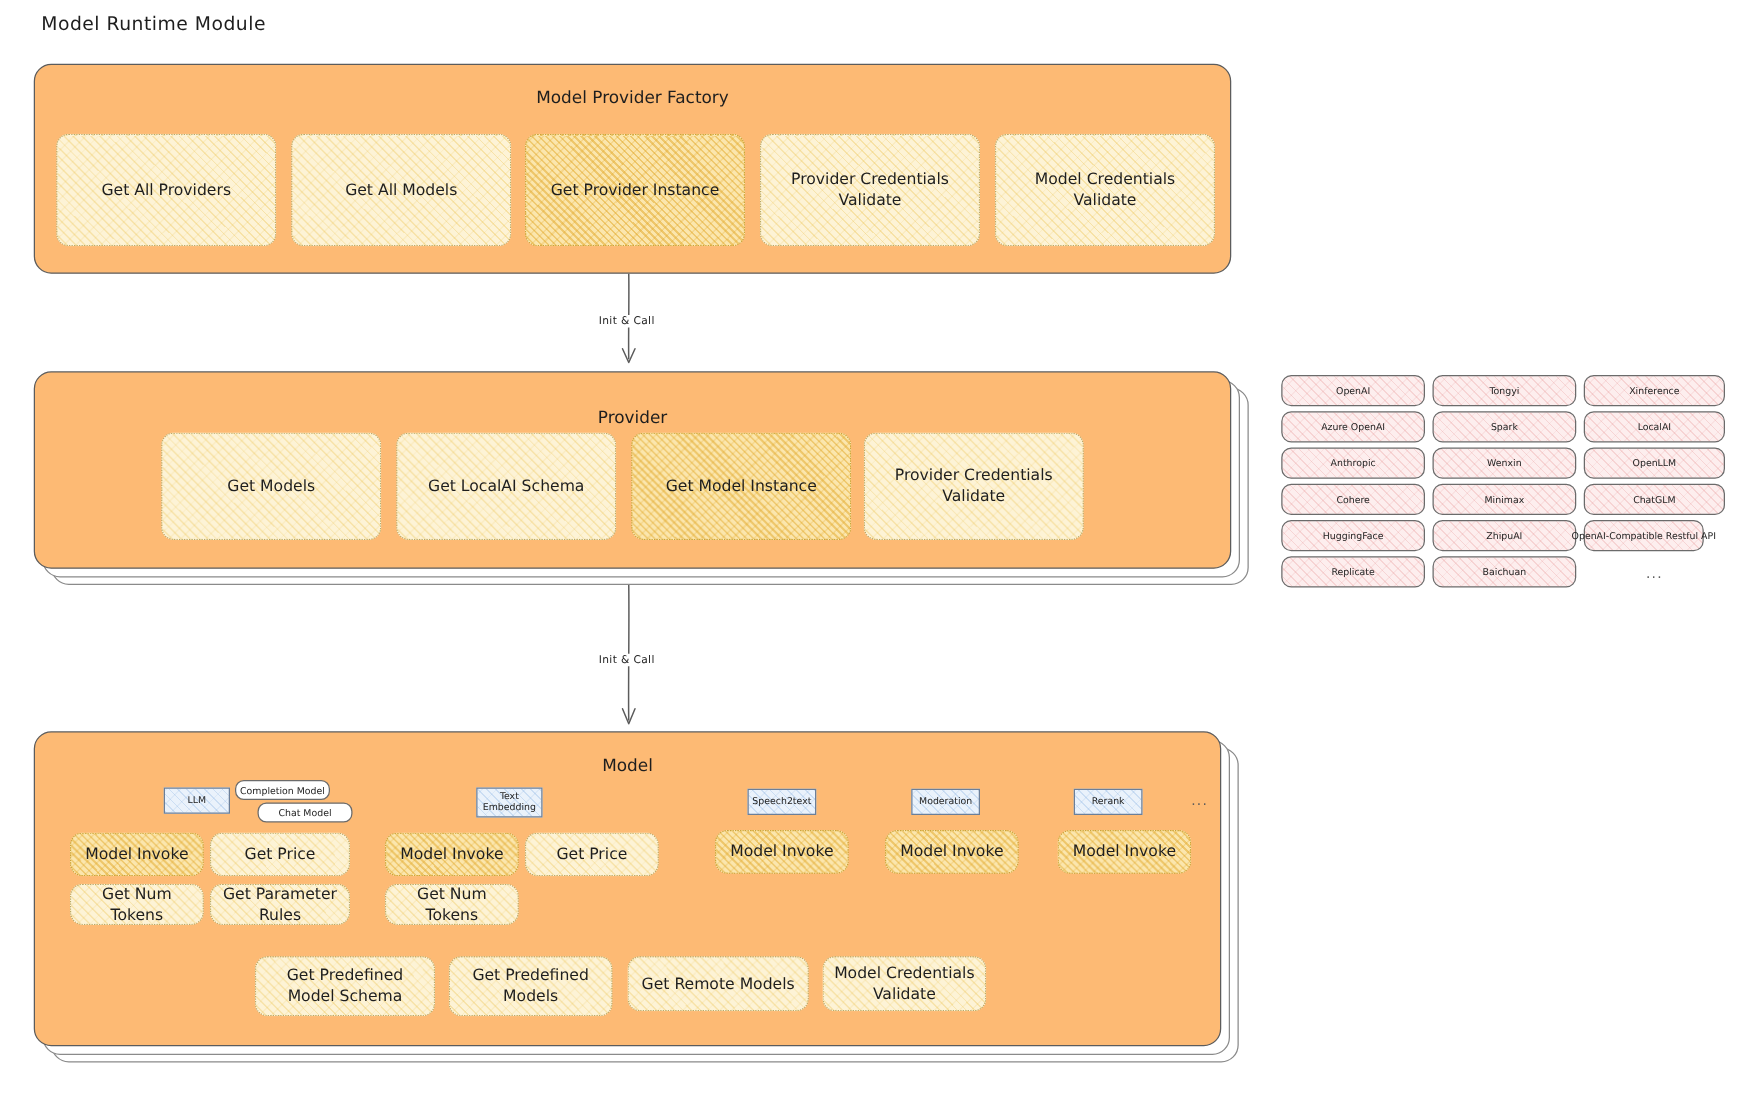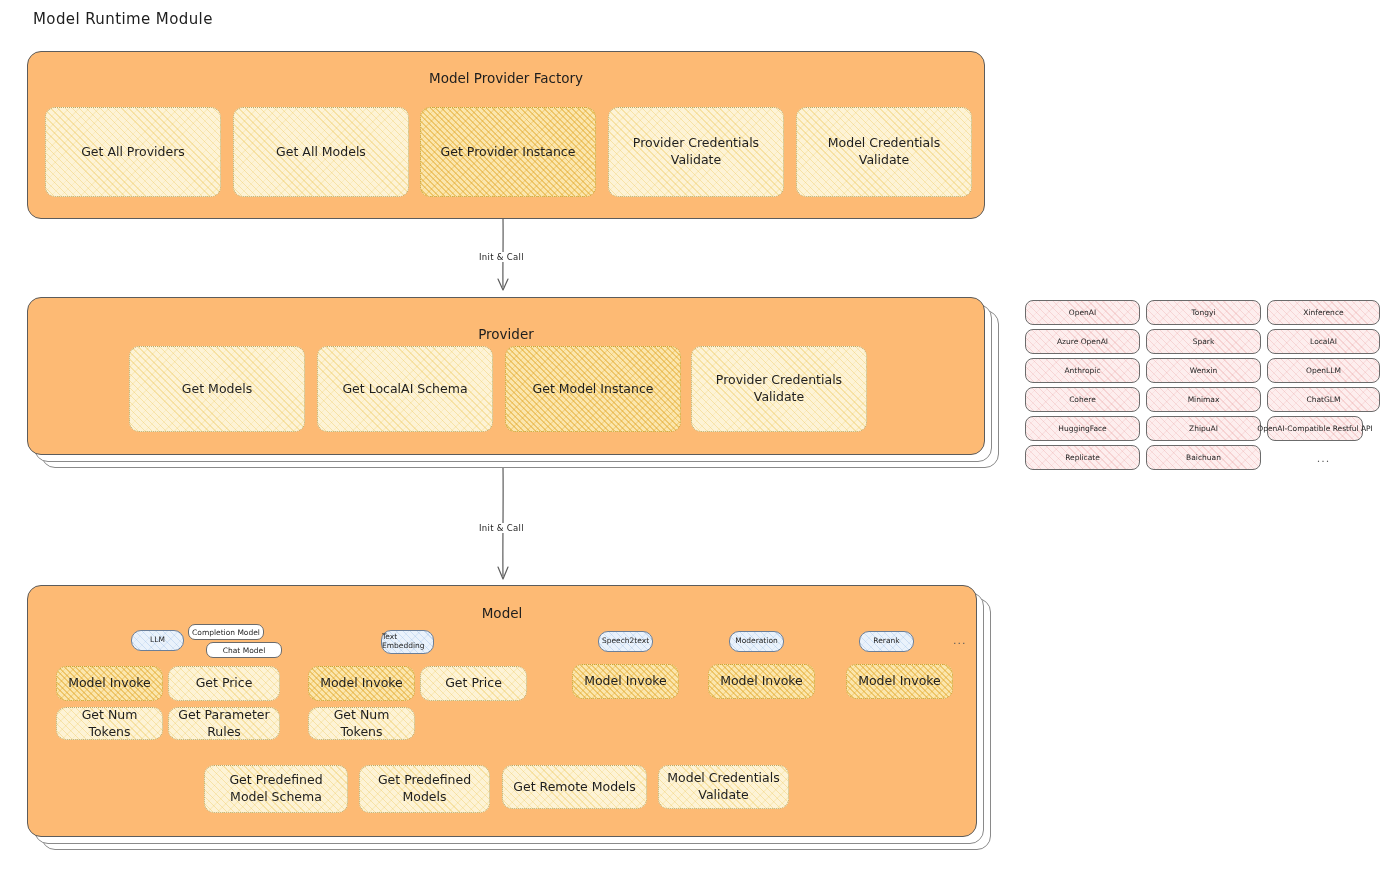--- a/index.html
+++ b/index.html
@@ -109,26 +109,26 @@
     font-size: 11px;
     color: #5c5c5c;
     text-align: center;
     letter-spacing: 1px;
   }
 
   
   .mchip {
     position: absolute;
     border: 1.1px solid #6b7f99;
-    border-radius: 10px;
+    border-radius: 0;
     box-sizing: border-box;
     display: flex;
     align-items: center;
     justify-content: center;
-    text-align: left;
+    text-align: center;
     font-size: 7.5px;
     line-height: 1.15;
     color: #1e1e1e;
     white-space: pre-line;
   }
   .tagchip {
     position: absolute;
     border: 1.1px solid #6b6b6b;
     border-radius: 7px;
     box-sizing: border-box;

